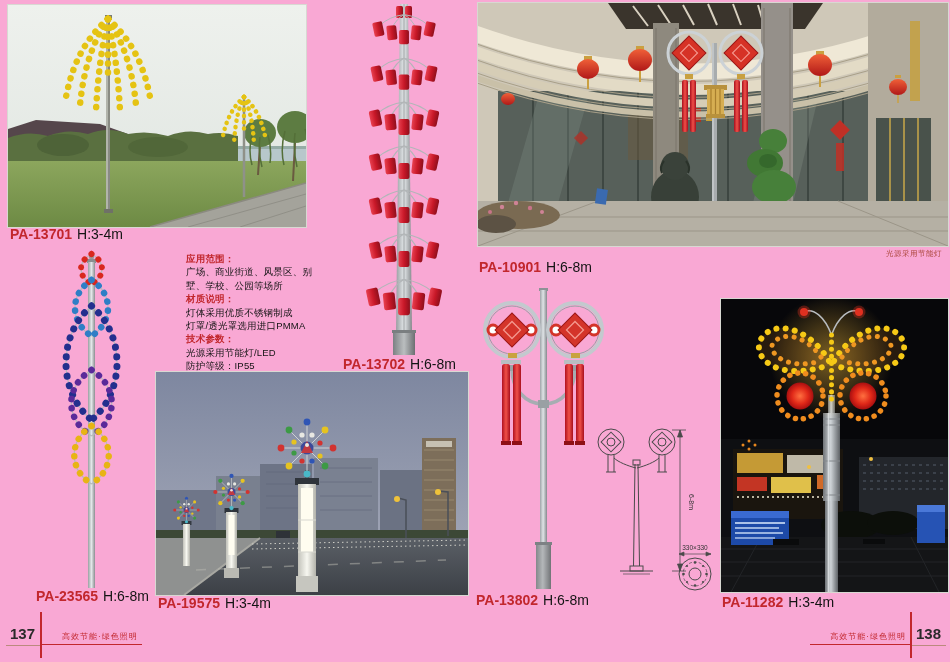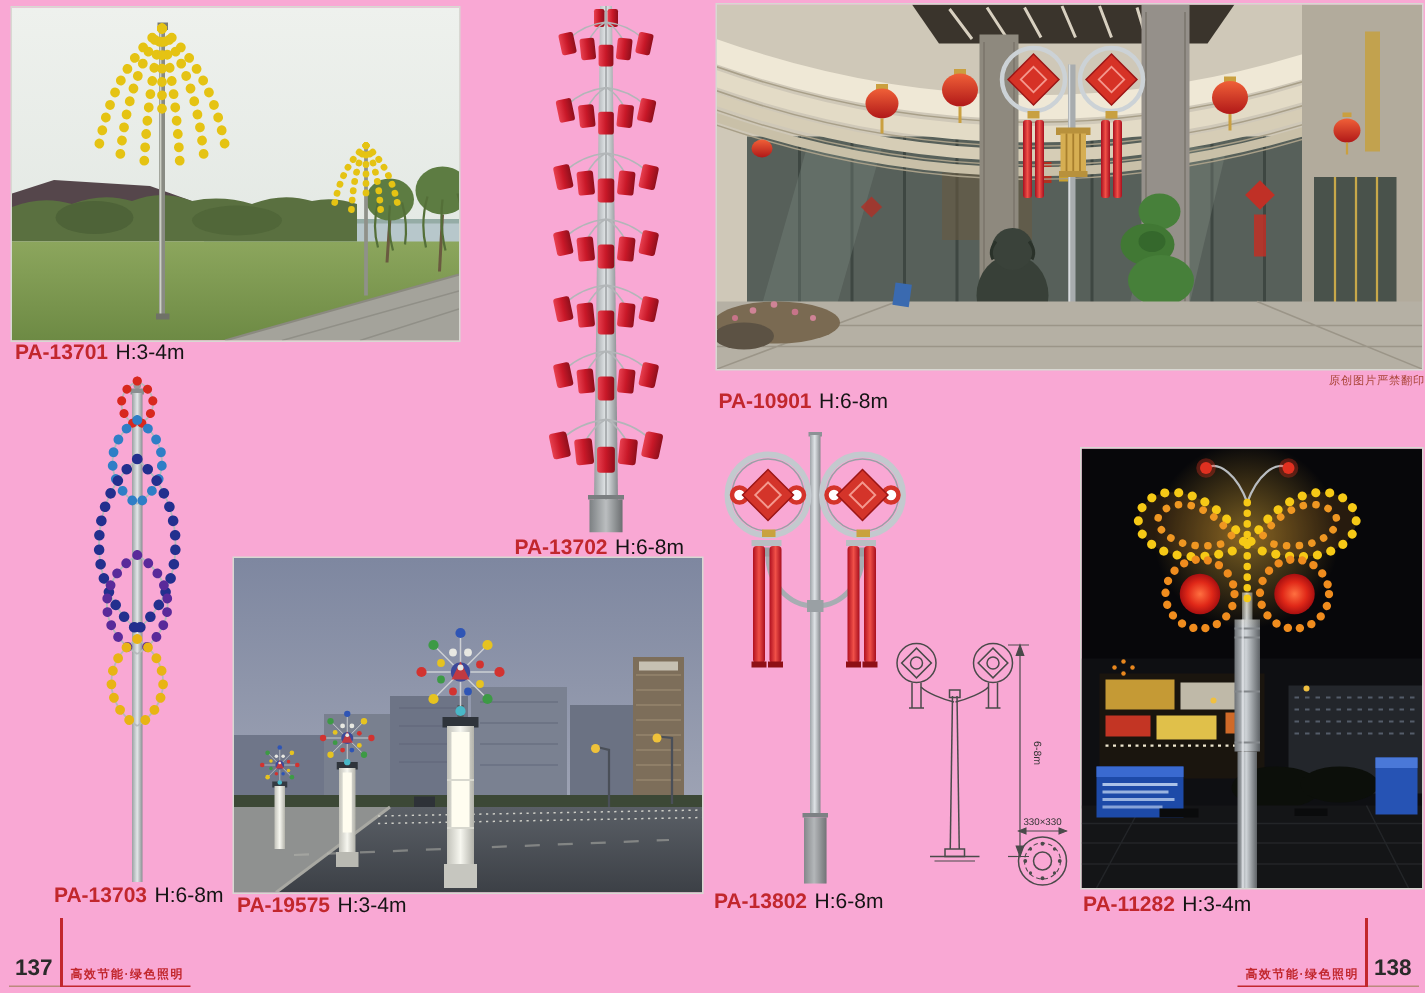--- a/index.html
+++ b/index.html
@@ -7,24 +7,24 @@
   body{font-family:"Liberation Sans",sans-serif}
   .sheet{position:relative;width:950px;height:662px;background:#f9a8d4;overflow:hidden}
   .photo{position:absolute;outline:1px solid #d8d8d2;display:block}
   .prod{position:absolute;display:block}
   .plabel{position:absolute;white-space:nowrap;font-size:14px;line-height:17px}
   .plabel .code{color:#c2272d;font-weight:bold}
   .plabel .ht{color:#141414;margin-left:5px}
   .specs{position:absolute;width:156px;font-size:9.5px;line-height:13.4px;color:#141414;letter-spacing:.2px}
   .specs .sh{color:#c2272d;font-weight:bold}
   .watermark{position:absolute;font-size:7.5px;color:#aa4538;letter-spacing:.5px}
-  .footer{position:absolute;display:flex;align-items:flex-end}
+  .footer{position:absolute;display:flex;align-items:center}
   .pageno{font-size:15px;font-weight:bold;color:#2a2a2a;padding:1px 5px 3px 4px;border-bottom:1px solid #bb8a7d}
   .vline{width:2px;height:46px;background:#c2272d;flex:0 0 2px}
-  .slogan{font-size:8px;font-weight:bold;color:#c2272d;letter-spacing:1px;padding:5px 4px 2px 5px;border-bottom:1px solid #c2272d}
+  .slogan{font-size:8px;font-weight:normal;color:#c2272d;letter-spacing:1px;padding:5px 4px 2px 20px;border-bottom:1px solid #c2272d}
 </style>
 </head>
 <body>
 
 <div class="sheet">
 
   <svg class="photo" style="left:8px;top:5px" width="298" height="222" viewBox="0 0 298 222">
     <defs>
       <linearGradient id="sky1" x1="0" y1="0" x2="0" y2="1">
           <stop offset="0" stop-color="#eef1ed"></stop>
@@ -105,20 +105,32 @@
     </g>
     <g stroke-linecap="round" fill="none">
       <path d="M66.5,4 C52.5,11.5 52.5,26.5 66.5,34 M66.5,4 C80.5,11.5 80.5,26.5 66.5,34" stroke="#d8281e" stroke-width="6" stroke-dasharray="0.1 8.6"></path>
       <path d="M66.5,30 C44.5,44 44.5,72 66.5,86 M66.5,30 C88.5,44 88.5,72 66.5,86" stroke="#2f7ec6" stroke-width="6.5" stroke-dasharray="0.1 9"></path>
       <path d="M66.5,56 C32.5,84.5 32.5,141.5 66.5,170 M66.5,56 C100.5,84.5 100.5,141.5 66.5,170" stroke="#232f8e" stroke-width="7" stroke-dasharray="0.1 9.6"></path>
       <path d="M66.5,120 C39.5,136.5 39.5,169.5 66.5,186 M66.5,120 C93.5,136.5 93.5,169.5 66.5,186" stroke="#5a2a9a" stroke-width="6.5" stroke-dasharray="0.1 9"></path>
       <path d="M66.5,176 C43.5,190.5 43.5,219.5 66.5,234 M66.5,176 C89.5,190.5 89.5,219.5 66.5,234" stroke="#e8b414" stroke-width="6.5" stroke-dasharray="0.1 9"></path>
     </g>
   </svg>
 
+  <div class="specs" style="left:186px;top:252px">
+    <div class="sh">应用范围：</div>
+    <div>广场、商业街道、风景区、别</div>
+    <div>墅、学校、公园等场所</div>
+    <div class="sh">材质说明：</div>
+    <div>灯体采用优质不锈钢制成</div>
+    <div>灯罩/透光罩选用进口PMMA</div>
+    <div class="sh">技术参数：</div>
+    <div>光源采用节能灯/LED</div>
+    <div>防护等级：IP55</div>
+    <div>基础由本厂提供图纸制作</div>
+  </div>
 
   <svg class="prod" style="left:345px;top:2px" width="118" height="353" viewBox="0 0 118 353">
     <defs>
       <linearGradient id="mgA" x1="0" y1="0" x2="1" y2="0">
           <stop offset="0" stop-color="#989da0"></stop>
           <stop offset=".5" stop-color="#e4e8ea"></stop>
           <stop offset="1" stop-color="#84888b"></stop>
         </linearGradient>
       <linearGradient id="rgA" x1="0" y1="0" x2="1" y2="0">
           <stop offset="0" stop-color="#e84050"></stop>
@@ -289,21 +301,21 @@
       <rect x="139" y="106" width="24" height="7" fill="#2f343b"></rect>
       <rect x="142" y="112" width="18" height="94" fill="url(#col4)"></rect>
       <rect x="145" y="116" width="12" height="64" fill="#fffdf0"></rect>
       <path d="M142,148 h18 M142,180 h18" stroke="#d8d8cf" stroke-width="1.2"></path>
       <rect x="140" y="204" width="22" height="16" fill="#c6c6bf"></rect>
       <use href="#sb4" transform="translate(151,76)"></use>
     </g>
   </svg>
 
   <div class="plabel" style="left:36px;top:588px">
-    <span class="code">PA-13703</span><span class="ht">H:6-8m</span>
+    <span class="code">PA-23565</span><span class="ht">H:6-8m</span>
   </div>
   <div class="plabel" style="left:158px;top:595px">
     <span class="code">PA-19575</span><span class="ht">H:3-4m</span>
   </div>
 
   <div class="footer" style="left:6px;top:612px">
     <span class="pageno">137</span>
     <span class="vline"></span>
     <span class="slogan">高效节能·绿色照明</span>
   </div>
@@ -426,21 +438,21 @@
       <ellipse cx="18" cy="221" rx="20" ry="9" fill="#5c5244"></ellipse>
       <circle cx="24" cy="204" r="2.2" fill="#cf8396"></circle>
         <circle cx="38" cy="200" r="2.2" fill="#cf8396"></circle>
         <circle cx="52" cy="205" r="2.2" fill="#c77489"></circle>
         <circle cx="64" cy="209" r="2" fill="#cf8396"></circle>
         <circle cx="12" cy="209" r="2" fill="#c77489"></circle>
     </g>
     <rect x="118" y="186" width="11" height="15" transform="rotate(8 123 193)" fill="#3a6ab0"></rect>
   </svg>
 
-  <div class="watermark" style="left:886px;top:249px">原创图片严禁翻印</div>
+  <div class="watermark" style="left:886px;top:249px">光源采用节能灯</div>
 
   <div class="plabel" style="left:479px;top:259px">
     <span class="code">PA-10901</span><span class="ht">H:6-8m</span>
   </div>
 
   <svg class="prod" style="left:479px;top:282px" width="128" height="308" viewBox="0 0 128 308">
     <defs>
       <linearGradient id="mgC" x1="0" y1="0" x2="1" y2="0">
           <stop offset="0" stop-color="#9fa4a8"></stop>
           <stop offset=".45" stop-color="#dfe3e6"></stop>

